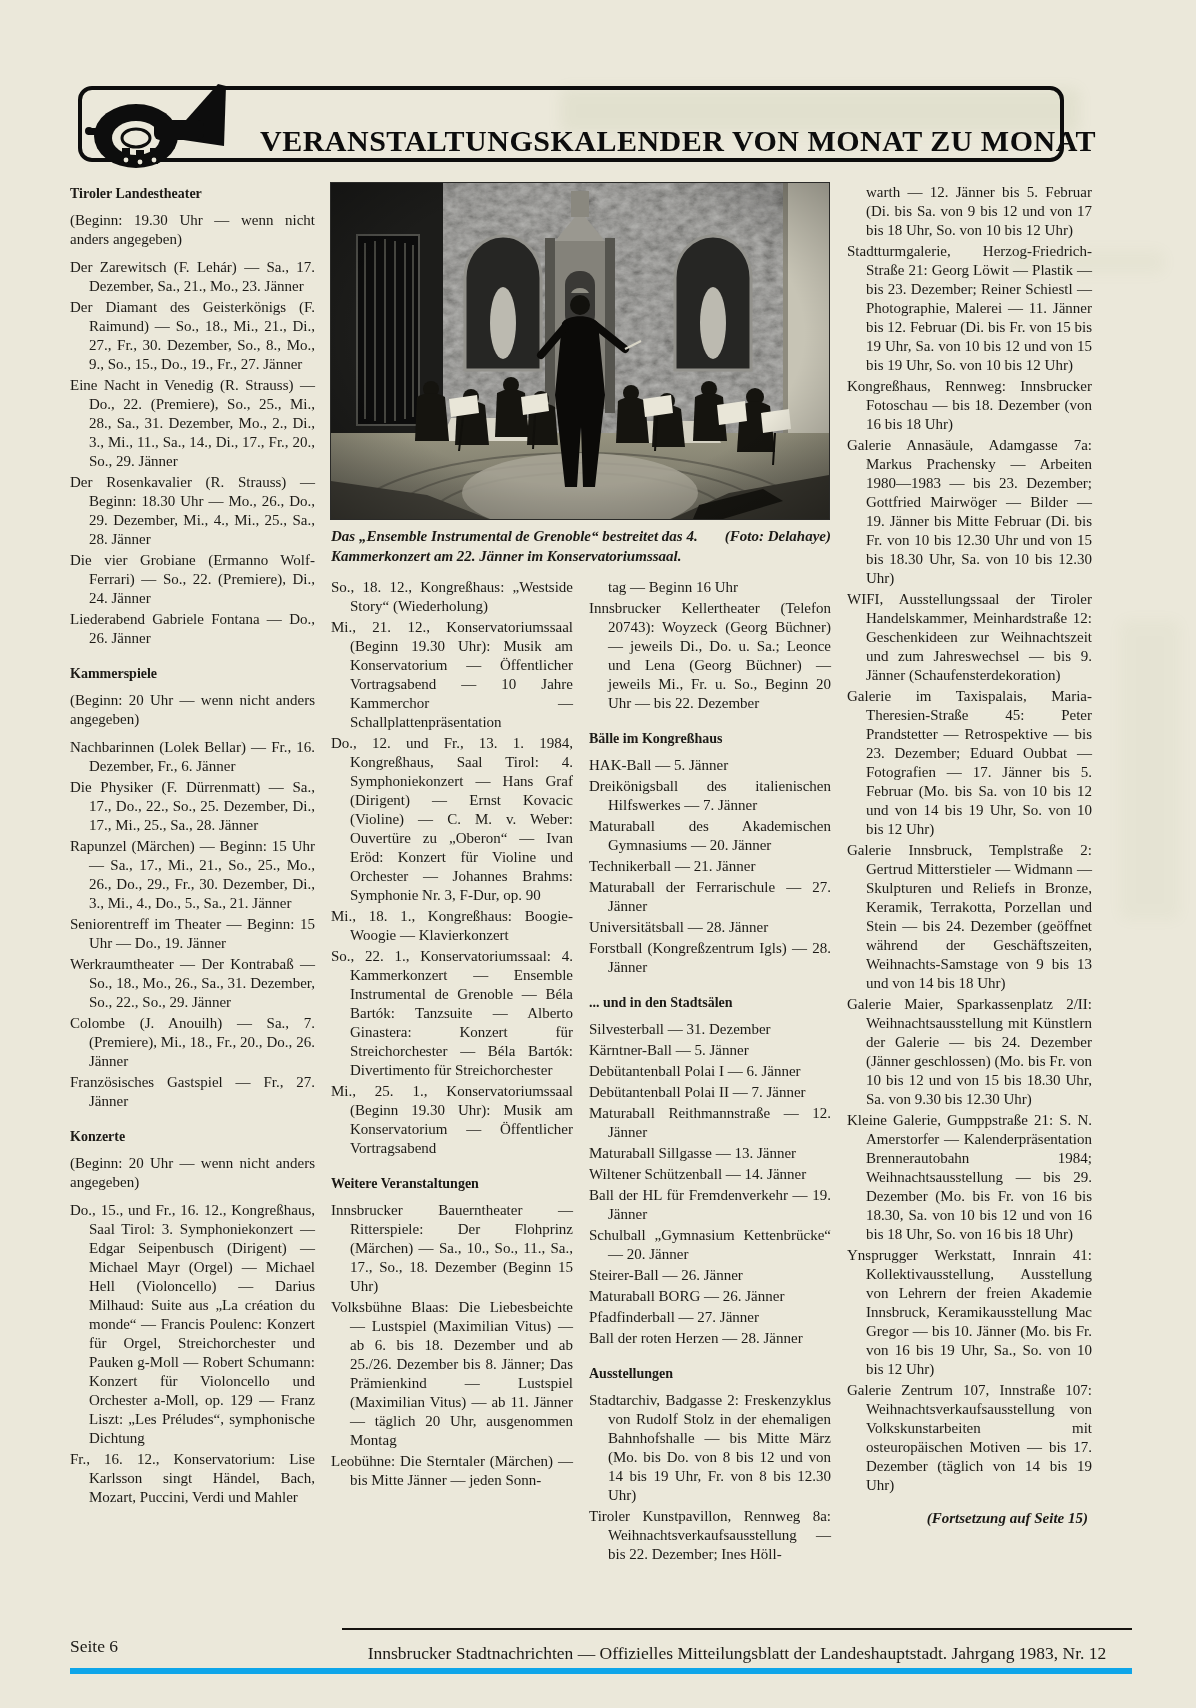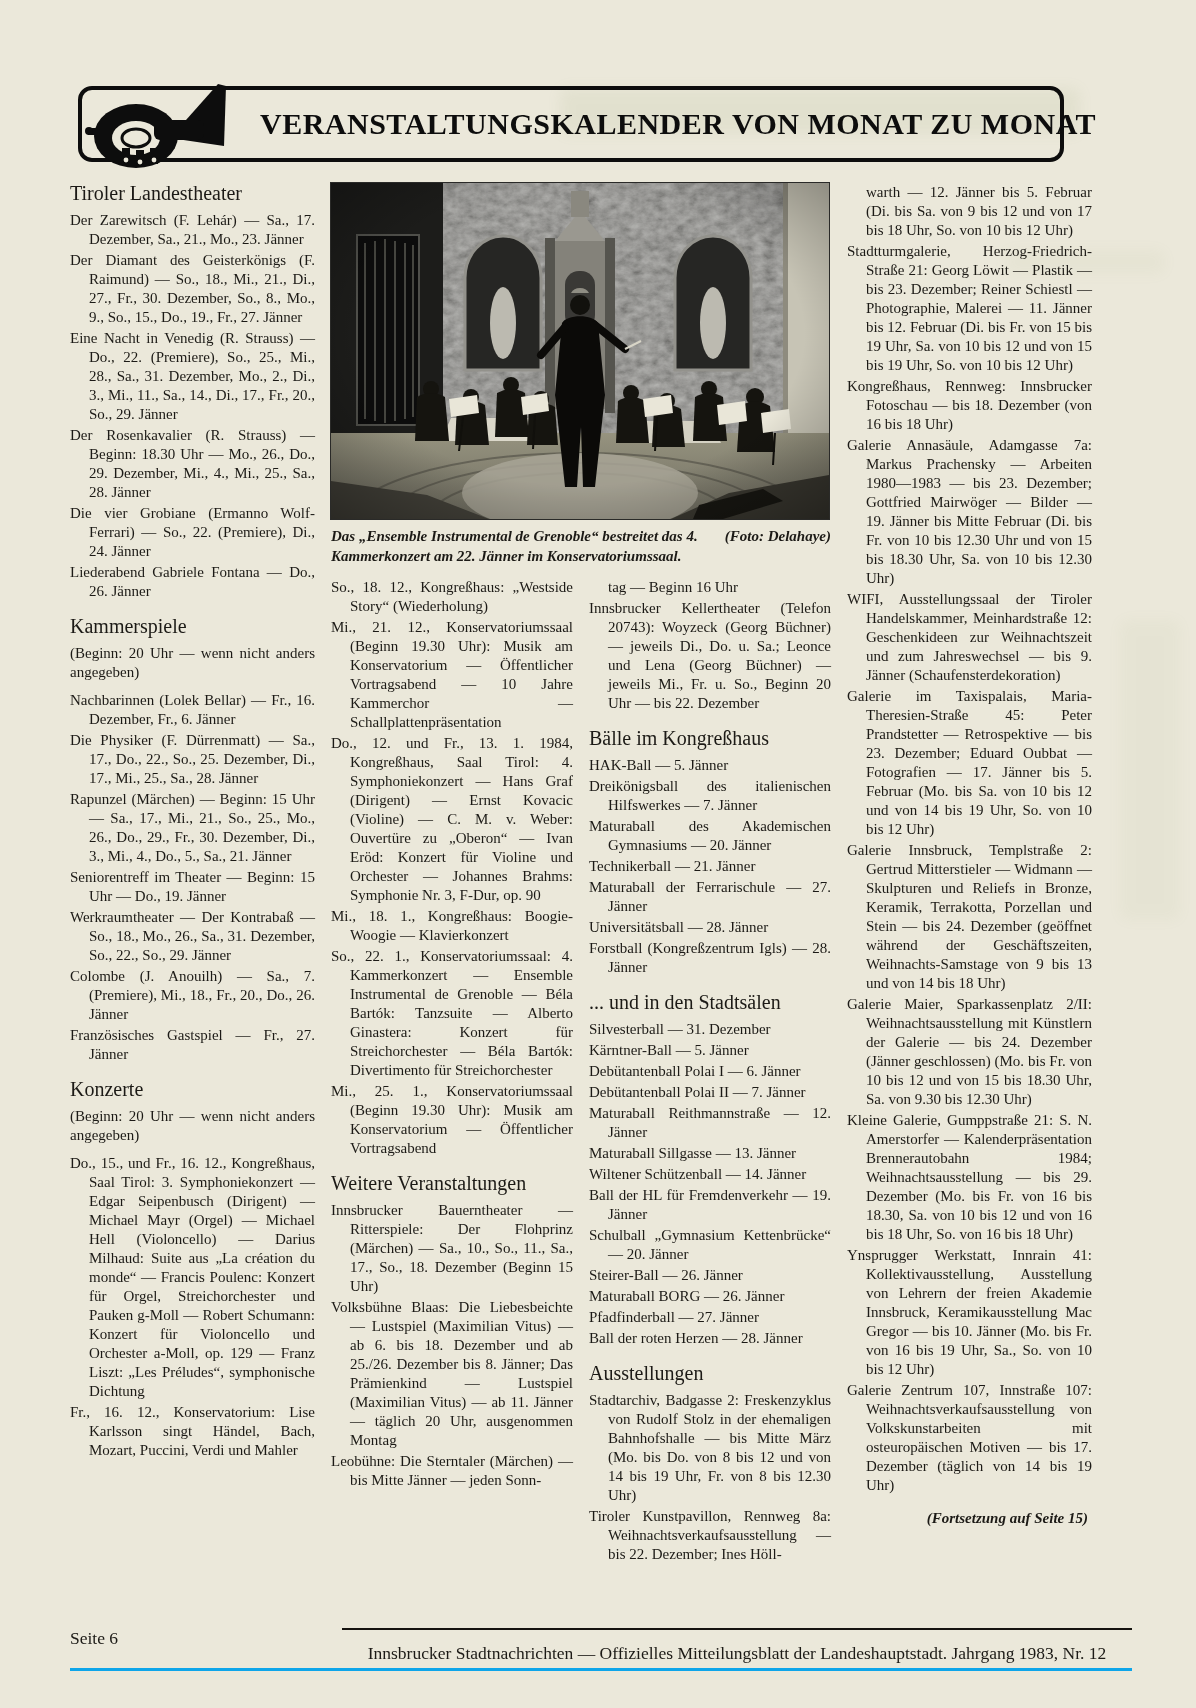--- a/index.html
+++ b/index.html
@@ -6,46 +6,46 @@
   .page{position:relative;width:1196px;height:1708px;background:#ebe8da;overflow:hidden;
         font-family:"Liberation Serif", serif;color:#1c1a16;}
   
   .ghost{position:absolute;filter:blur(7px);opacity:.09;background:#8a9a62;border-radius:8px;}
   .g1{left:560px;top:88px;width:520px;height:46px;}
   .g2{left:1005px;top:250px;width:160px;height:24px;opacity:.05;}
   .g3{left:1120px;top:620px;width:60px;height:300px;opacity:.05;}
 
   
   .masthead{position:absolute;left:78px;top:86px;width:978px;height:68px;
-            border:4px solid #0d0d0d;border-radius:14px;display:flex;align-items:center;}
+            border:4px solid #0d0d0d;border-radius:14px;display:flex;align-items:flex-end;}
   .masthead h1{margin:0 0 0 178px;font-size:30px;font-weight:bold;letter-spacing:.5px;color:#0d0d0d;white-space:nowrap;}
   .horn{position:absolute;left:2px;top:-14px;width:158px;height:100px;}
 
   
   .content{position:absolute;left:70px;top:183px;width:1022px;display:flex;gap:16px;
            font-size:15px;line-height:19px;}
   .col{width:245px;}
   .middle{width:500px;}
   .photo{width:498px;height:336px;outline:1px solid #2a2a28;background:#222;}
   .caption{margin-top:7px;font-style:italic;font-weight:bold;font-size:15px;line-height:20px;overflow:hidden;}
   .caption .credit{float:right;}
   .two-cols{display:flex;gap:16px;margin-top:12px;}
   .two-cols .col{width:242px;}
 
-  h3.heading{font-size:20px;font-weight:normal;margin:15px 0 7px;line-height:21px;}
+  h3.heading{font-size:14px;font-weight:bold;margin:15px 0 7px;line-height:21px;}
   .col > h3.heading:first-child{margin-top:0;}
   p{margin:0;}
   p.note{margin:0 0 9px;text-align:justify;}
   p.item{padding-left:19px;text-indent:-19px;text-align:justify;margin:0 0 2px;}
   p.item.cont{text-indent:0;}
   p.fortsetzung{font-style:italic;font-weight:bold;text-align:right;padding-right:4px;margin-top:14px;}
 
   
-  .footer{position:absolute;left:70px;top:1628px;width:1062px;display:flex;align-items:flex-start;
-          font-size:17.5px;border-bottom:3px solid #0ea5e9;padding-bottom:4px;}
+  .footer{position:absolute;left:70px;top:1628px;width:1062px;display:flex;align-items:center;
+          font-size:17.5px;border-bottom:6px solid #0ea5e9;padding-bottom:4px;}
   .footer .pagenum{width:272px;}
   .footer .ftext{flex:1;text-align:center;border-top:2px solid #15130f;padding-top:13px;}
 </style>
 </head>
 <body>
 
 <div class="page">
   <div class="ghost g1"></div>
   <div class="ghost g2"></div>
   <div class="ghost g3"></div>
@@ -67,20 +67,21 @@
         <circle cx="56" cy="86" r="2.4" fill="#ebe8da"></circle>
         <circle cx="70" cy="84" r="2.4" fill="#ebe8da"></circle>
       </svg>
     </div>
     <h1>VERANSTALTUNGSKALENDER VON MONAT ZU MONAT</h1>
   </header>
 
   <div class="content">
     <div class="col">
         <h3 class="heading">Tiroler Landestheater</h3>
+        <p class="note">(Beginn: 19.30 Uhr — wenn nicht anders angegeben)</p>
         <p class="item">Der Zarewitsch (F. Lehár) — Sa., 17. Dezember, Sa., 21., Mo., 23. Jänner</p>
         <p class="item">Der Diamant des Geisterkönigs (F. Raimund) — So., 18., Mi., 21., Di., 27., Fr., 30. Dezember, So., 8., Mo., 9., So., 15., Do., 19., Fr., 27. Jänner</p>
         <p class="item">Eine Nacht in Venedig (R. Strauss) — Do., 22. (Premiere), So., 25., Mi., 28., Sa., 31. Dezember, Mo., 2., Di., 3., Mi., 11., Sa., 14., Di., 17., Fr., 20., So., 29. Jänner</p>
         <p class="item">Der Rosenkavalier (R. Strauss) — Beginn: 18.30 Uhr — Mo., 26., Do., 29. Dezember, Mi., 4., Mi., 25., Sa., 28. Jänner</p>
         <p class="item">Die vier Grobiane (Ermanno Wolf-Ferrari) — So., 22. (Premiere), Di., 24. Jänner</p>
         <p class="item">Liederabend Gabriele Fontana — Do., 26. Jänner</p>
         <h3 class="heading">Kammerspiele</h3>
         <p class="note">(Beginn: 20 Uhr — wenn nicht anders angegeben)</p>
         <p class="item">Nachbarinnen (Lolek Bellar) — Fr., 16. Dezember, Fr., 6. Jänner</p>
         <p class="item">Die Physiker (F. Dürrenmatt) — Sa., 17., Do., 22., So., 25. Dezember, Di., 17., Mi., 25., Sa., 28. Jänner</p>

